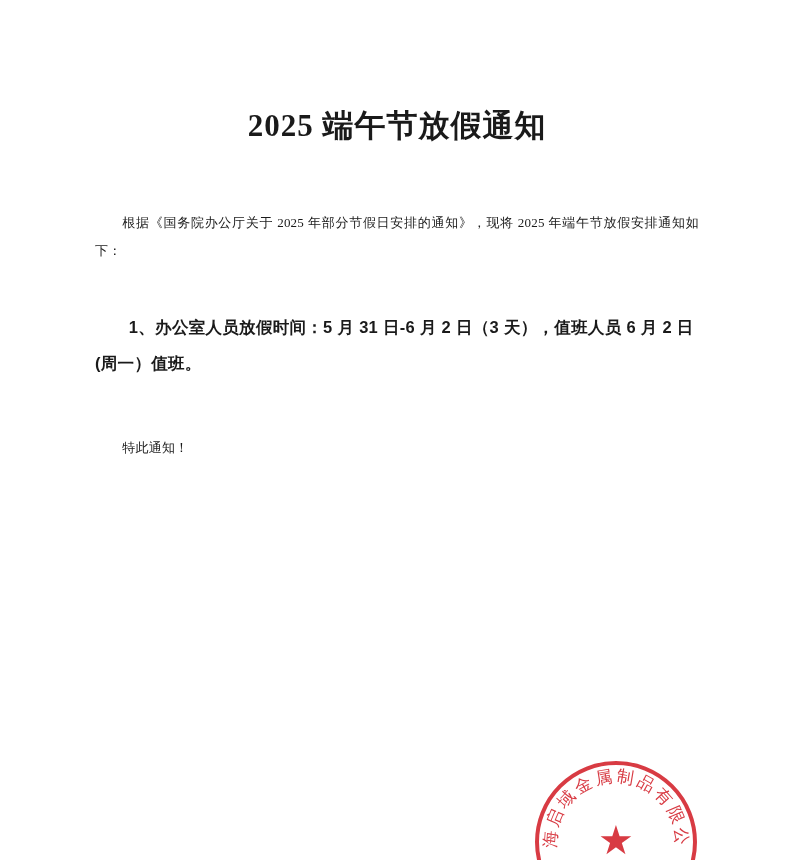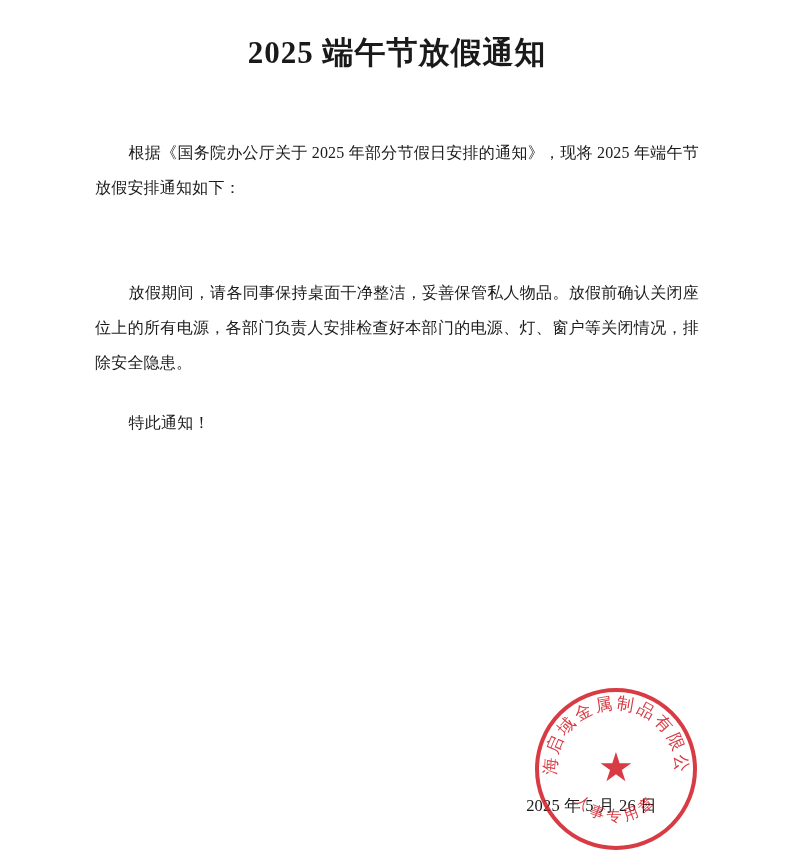--- a/index.html
+++ b/index.html
@@ -21,29 +21,29 @@
     height: 860px;
     box-sizing: border-box;
     padding: 0 95px;
   }
   .doc-title {
     text-align: center;
     font-size: 31px;
     font-weight: bold;
     letter-spacing: 1px;
     color: #1a1a1a;
-    margin-top: 32px;
+    margin-top: 105px;
     margin-bottom: 0;
     font-family: "Liberation Serif", "DejaVu Serif", serif;
   }
   .body-block {
     margin-top: 62px;
   }
   p.para {
-    font-size: 16px;
+    font-size: 13px;
     line-height: 2.18;
     margin: 0;
     text-align: justify;
     text-justify: inter-ideograph;
     letter-spacing: 0.2px;
   }
   p.indent {
     text-indent: 2.1em;
   }
   .gap-1 { height: 44px; }
@@ -99,25 +99,25 @@
 <div class="page">
 
   <h1 class="doc-title">2025 端午节放假通知</h1>
 
   <div class="body-block">
 
     <p class="para indent">根据《国务院办公厅关于 2025 年部分节假日安排的通知》，现将 2025 年端午节放假安排通知如下：</p>
 
     <div class="gap-1"></div>
 
+    <p class="bold-item">1、办公室人员放假时间：5 月 31 日-6 月 2 日（3 天），值班人员 6 月 2 日(周一）值班。</p>
 
 
     <div class="gap-2"></div>
 
-    <p class="para indent">放假期间，请各同事保持桌面干净整洁，妥善保管私人物品。放假前确认关闭座位上的所有电源，各部门负责人安排检查好本部门的电源、灯、窗户等关闭情况，排除安全隐患。</p>
 
     <div class="gap-3"></div>
 
     <p class="para indent">特此通知！</p>
 
   </div>
 
   <div class="signature-wrap">
     <div class="sig-date">2025 年 5 月 26 日</div>
   </div>

